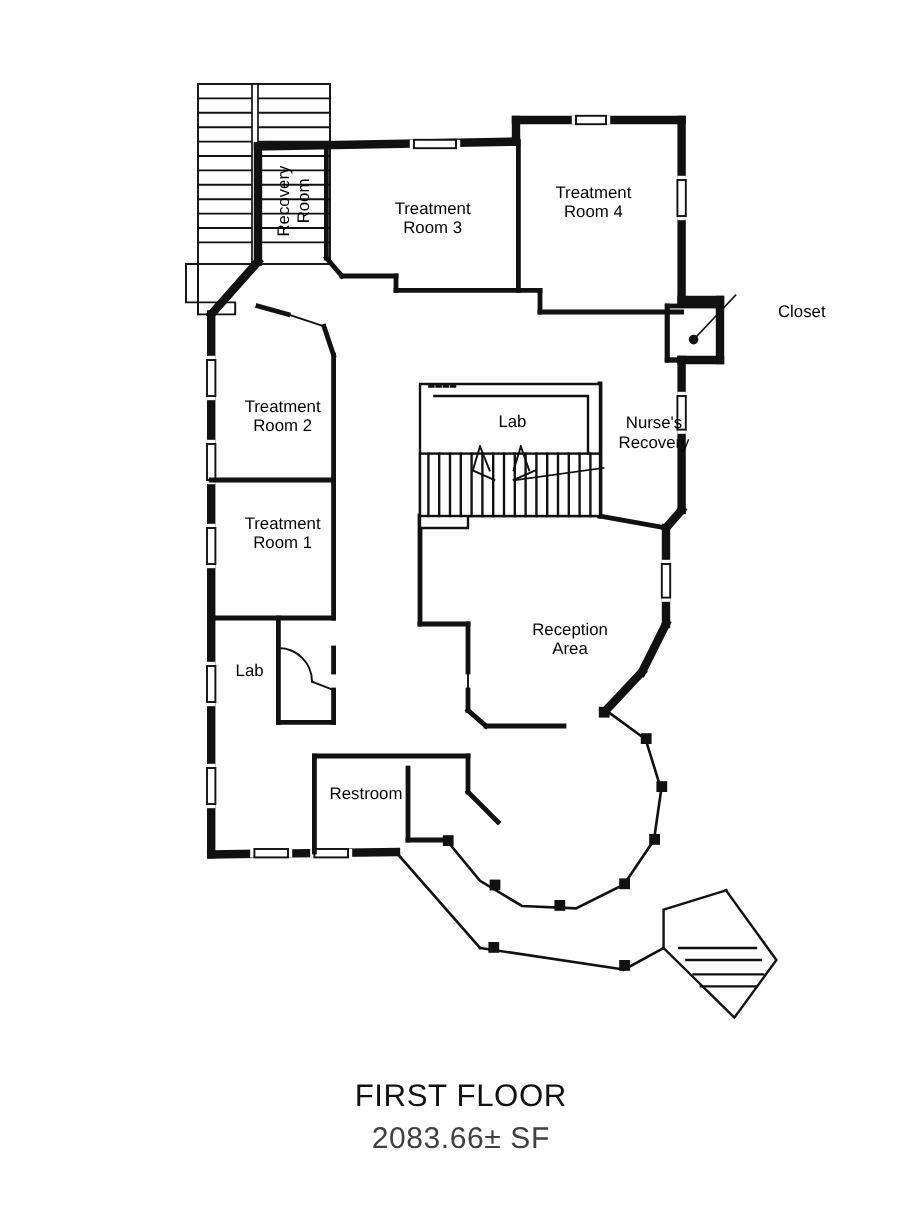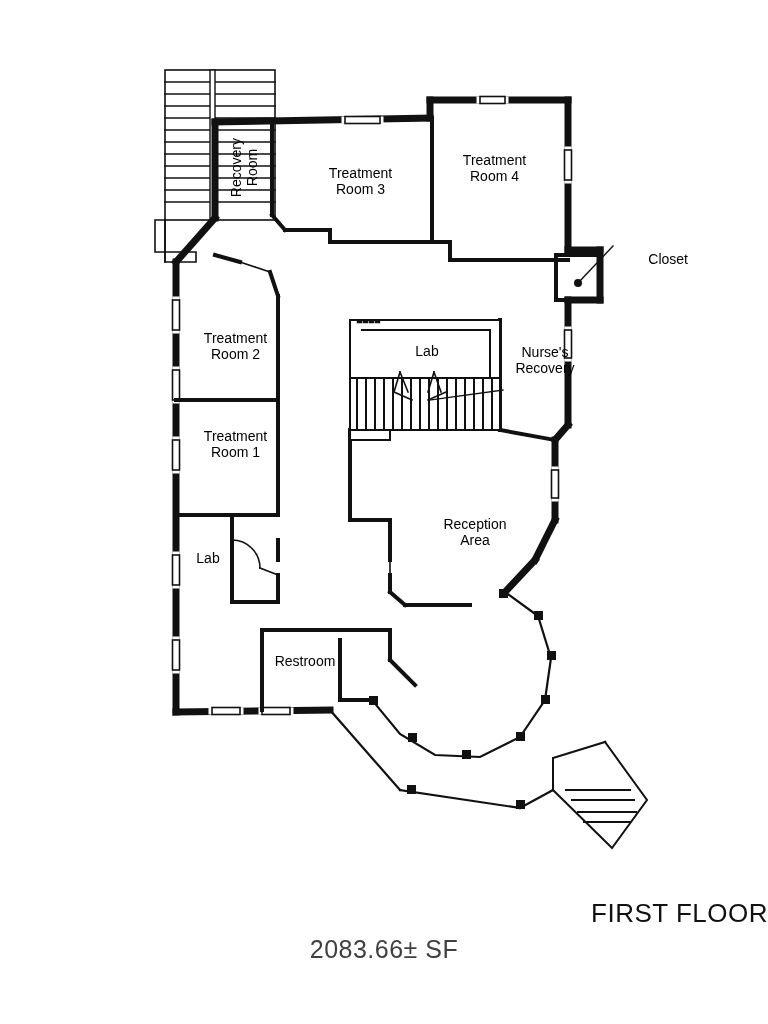--- a/index.html
+++ b/index.html
@@ -46,21 +46,20 @@
     position: absolute;
     left: 0;
     width: 768px;
     text-align: center;
   }
   #floor-title {
     font-family: "Liberation Sans", sans-serif;
     font-size: 26px;
     letter-spacing: 0.5px;
     color: #111;
-    text-align: right;
   }
   #floor-area {
     font-family: "Liberation Sans", sans-serif;
     font-size: 25px;
     letter-spacing: 0.5px;
     color: #404040;
     margin-top: 6px;
   }
 </style>
 </head>

